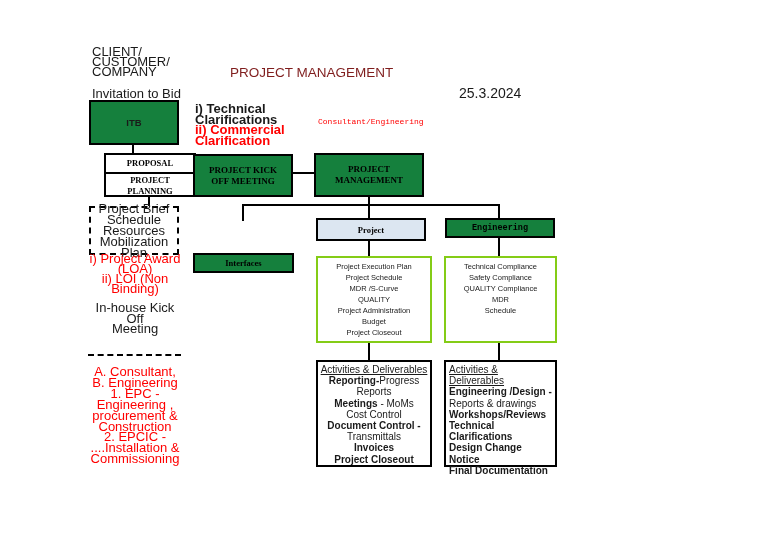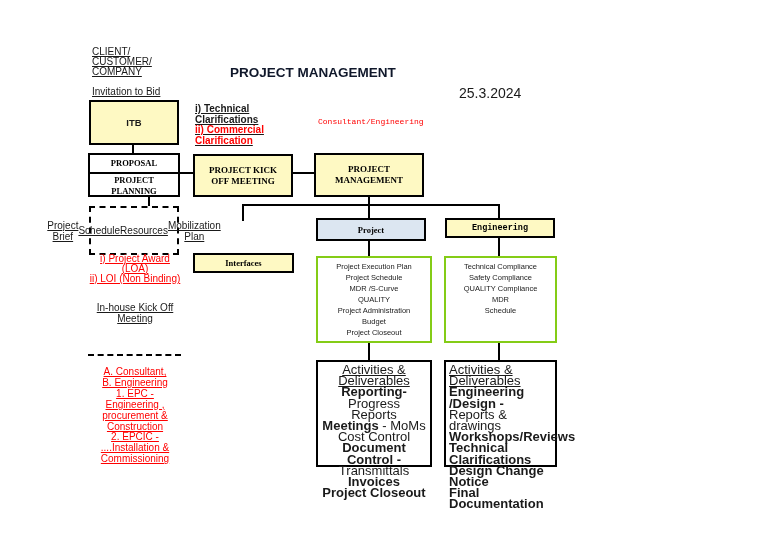--- a/index.html
+++ b/index.html
@@ -1,67 +1,67 @@
 <!DOCTYPE html>
 <html style="--red: #ff0000; --black: #000000; --project_fill: #dce6f1;"><head>
 <meta charset="utf-8">
 <style>
   html,body{margin:0;padding:0;}
   body{background:#ffffff;font-family:"Liberation Sans",sans-serif;}
   #canvas{position:relative;width:768px;height:543px;background:#fff;overflow:hidden;}
   .abs{position:absolute;}
   .vline,.hline{position:absolute;background:#000;}
-  .box{position:absolute;border:2px solid #000;background:#fef9c3;box-sizing:border-box;
+  .box{position:absolute;border:2px solid #000;background:#15803d;box-sizing:border-box;
        display:flex;align-items:center;justify-content:center;text-align:center;}
   .box-thick{border-width:2.5px;}
   .serif{font-family:"Liberation Serif",serif;font-weight:bold;color:#000;}
-  .small{font-size:10px;color:#1a1a1a;text-decoration:underline;}
+  .small{font-size:13px;color:#1a1a1a;}
   .red{color:var(--red,#ff0000);}
   .ctr{text-align:center;}
   .b{font-weight:bold;}
   .u{text-decoration:underline;}
   .lh10{line-height:10px;}
   .lh11{line-height:11px;}
   .dashedbox{position:absolute;border:2px dashed #000;box-sizing:border-box;
-       display:flex;flex-direction:row;align-items:center;justify-content:center;}
+       display:flex;flex-direction:column;align-items:center;justify-content:center;}
   .scope{position:absolute;border:2px solid #84cc16;box-sizing:border-box;background:#fff;
        font-size:7.5px;line-height:11px;color:#1a1a1a;padding-top:3px;}
   .acts{position:absolute;border:2.5px solid #000;box-sizing:border-box;background:#fff;
-       font-size:13px;line-height:11.2px;color:#1a1a1a;padding-top:2px;}
+       font-size:10px;line-height:11.2px;color:#1a1a1a;padding-top:2px;}
 </style>
 </head>
 <body>
 
 <div id="canvas">
 
   <div class="abs small lh10" style="left:92px;top:47px;">
     <div>CLIENT/</div>
     <div>CUSTOMER/</div>
     <div>COMPANY</div>
   </div>
   <div class="abs small" style="left:92px;top:86px;">Invitation to Bid</div>
 
-  <div class="abs" style="left:230px;top:65px;font-size:13.5px;font-weight:bold;color:#0f172a;">PROJECT MANAGEMENT</div>
+  <div class="abs" style="left:230px;top:65px;font-size:13.5px;font-weight:normal;color:#7f1d1d;">PROJECT MANAGEMENT</div>
   <div class="abs" style="left:459px;top:85px;font-size:14px;color:#1a1a1a;">25.3.2024</div>
 
   <div class="abs small b" style="left:195px;top:104px;line-height:10.5px;">
     <div>i) Technical</div>
     <div>Clarifications</div>
     <div class="red">ii) Commercial</div>
     <div class="red">Clarification</div>
   </div>
 
   <div class="abs red" style="left:318px;top:117px;font-size:8px;font-family:Liberation Mono, monospace;">Consultant/Engineering</div>
 
   <div class="box box-thick" style="left:89px;top:100px;width:90px;height:45px;font-size:9.5px;font-weight:bold;color:#1a1a1a;">
     <span>ITB</span>
   </div>
   <div class="vline" style="left:132px;top:145px;width:2px;height:8px;"></div>
 
-  <div class="abs" style="left:88px;top:153px;width:92px;height:44px;border:2.5px solid #000;box-sizing:border-box;background:#fff;">
+  <div class="abs" style="left:104px;top:153px;width:92px;height:44px;border:2.5px solid #000;box-sizing:border-box;background:#fff;">
     <div class="serif ctr" style="font-size:8.5px;height:17px;line-height:17px;border-bottom:2px solid #000;">PROPOSAL</div>
     <div class="serif ctr" style="font-size:8.5px;line-height:10.5px;padding-top:1px;">
       <div>PROJECT</div>
       <div>PLANNING</div>
     </div>
   </div>
 
   <div class="hline" style="left:180px;top:172px;width:13px;height:2px;"></div>
   <div class="hline" style="left:293px;top:172px;width:21px;height:2px;"></div>
 

